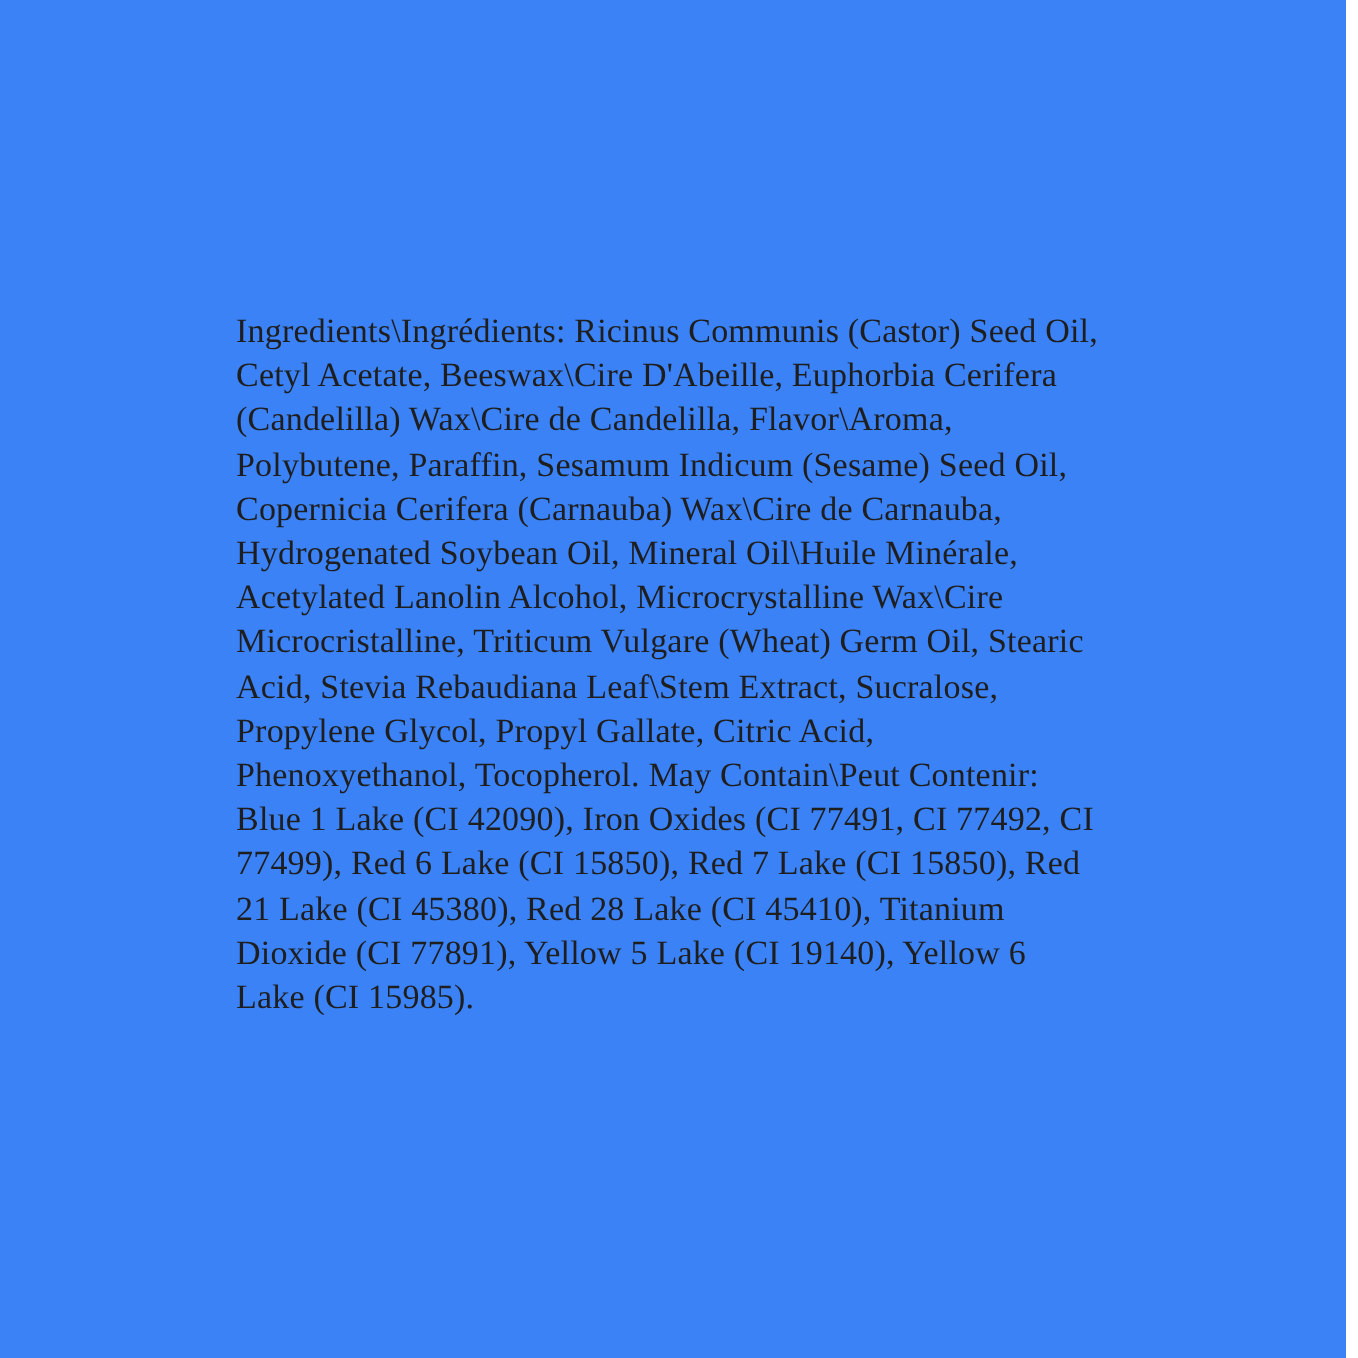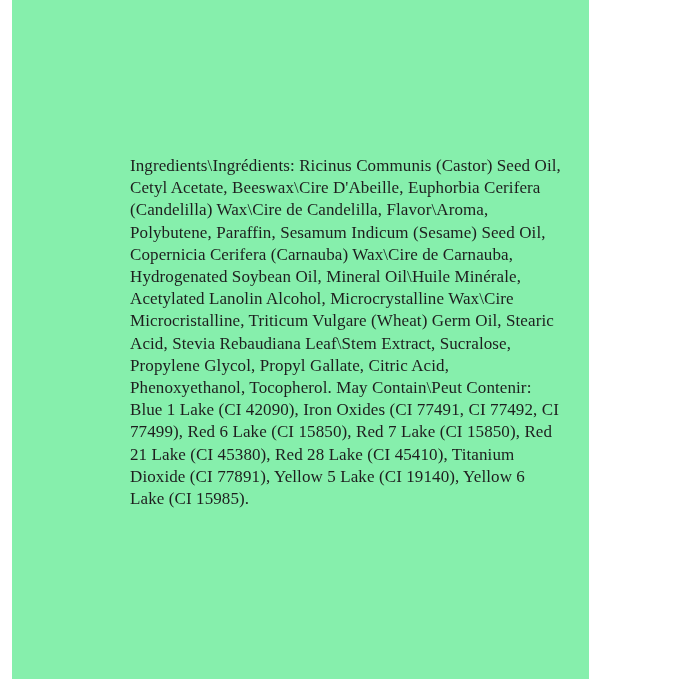--- a/index.html
+++ b/index.html
@@ -10,24 +10,24 @@
       width: 679px;
       height: 679px;
       background: #ffffff;
       font-family: "Liberation Serif", "DejaVu Serif", serif;
       overflow: hidden;
       position: relative;
     }
     .canvas {
       position: absolute;
       top: 0;
-      left: 12px;
-      width: 577px;
+      left: 0;
+      width: 673px;
       height: 679px;
-      background: #86efac;
+      background: #3b82f6;
     }
     .ingredients-text {
       position: absolute;
       top: 155px;
       left: 118px;
       width: 500px;
       color: #1e1e1e;
       font-size: 17px;
       line-height: 22.2px;
       letter-spacing: 0.1px;

